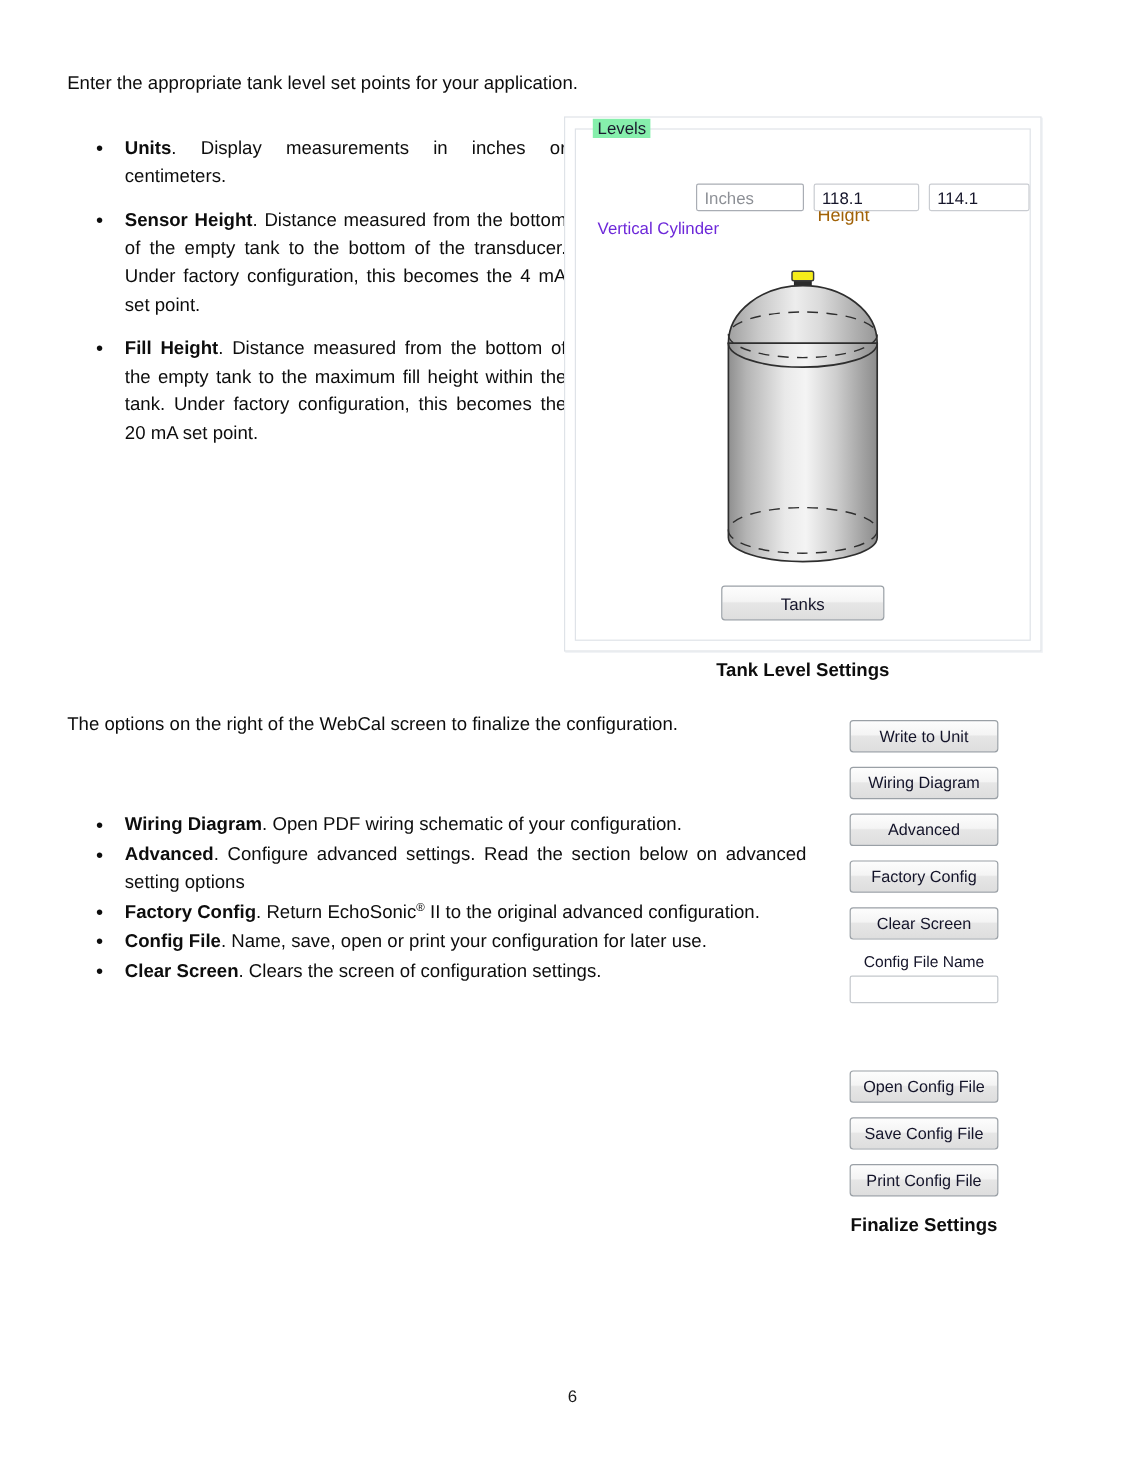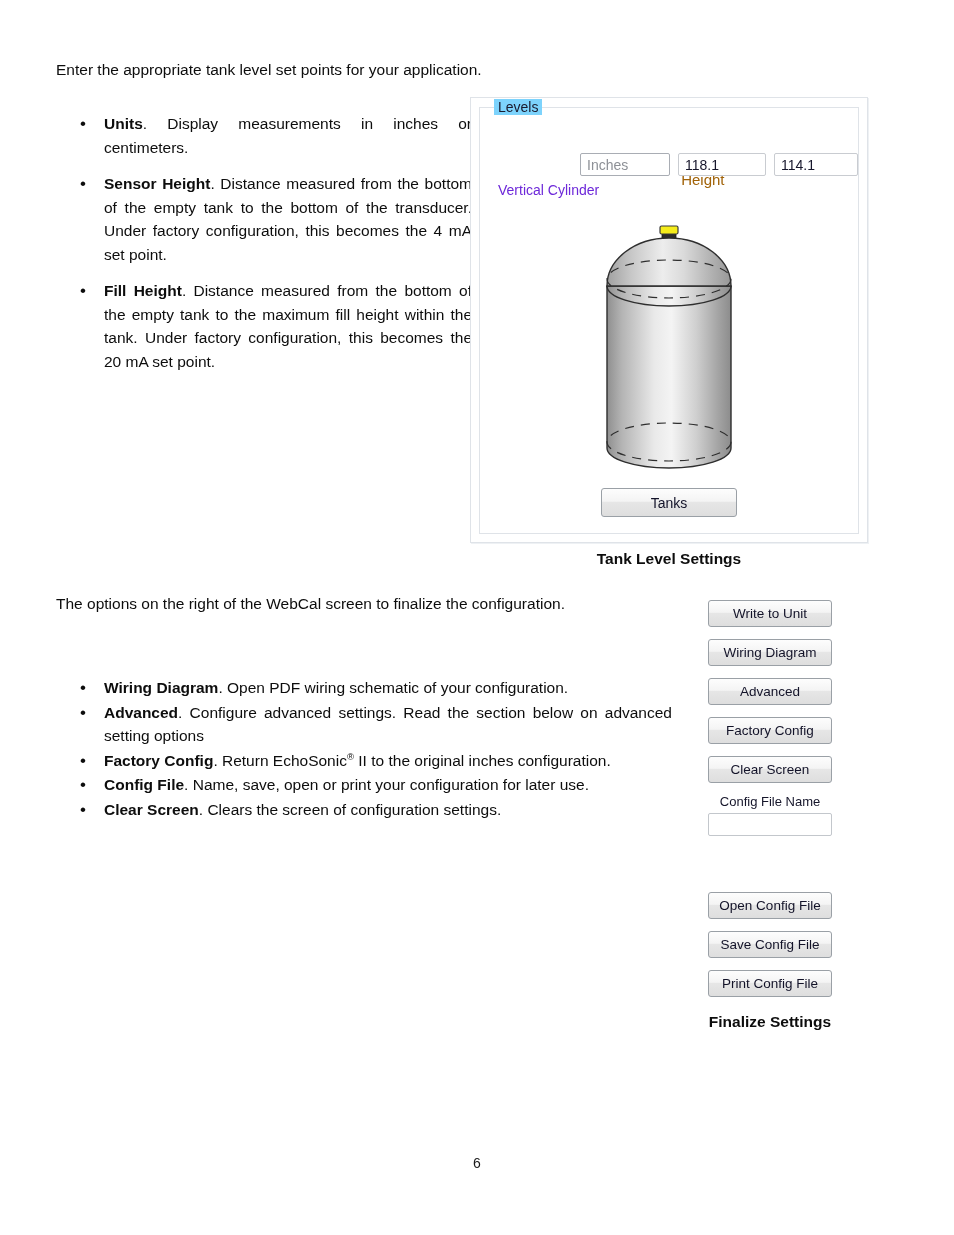--- a/index.html
+++ b/index.html
@@ -95,21 +95,21 @@
     top: 9px;
     right: 8px;
     bottom: 8px;
     border: 1px solid #dfe3e8;
     box-sizing: border-box;
   }
   .fieldset-legend {
     position: absolute;
     left: 14px;
     top: -9px;
-    background: #7dd3fc;
+    background: #86efac;
     padding: 0 4px;
     font-size: 14px;
     color: #1a1a2e;
   }
 
   .lvl-labels {
     position: absolute;
     left: 100px;
     top: 22px;
     width: 280px;
@@ -276,21 +276,21 @@
 <div class="doc-text" id="lower-para">The options on the right of the WebCal screen to finalize the configuration.</div>
 
 <ul class="bullets tight doc-text" id="lower-bullets">
   <li>
     <b>Wiring Diagram</b><span>. Open PDF wiring schematic of your configuration.</span>
   </li>
   <li>
     <b>Advanced</b><span>. Configure advanced settings. Read the section below on advanced setting options</span>
   </li>
   <li>
-    <b>Factory Config</b><span>. Return EchoSonic</span><sup>®</sup><span> II to the original inches configuration.</span>
+    <b>Factory Config</b><span>. Return EchoSonic</span><sup>®</sup><span> II to the original advanced configuration.</span>
   </li>
   <li>
     <b>Config File</b><span>. Name, save, open or print your configuration for later use.</span>
   </li>
   <li>
     <b>Clear Screen</b><span>. Clears the screen of configuration settings.</span>
   </li>
 </ul>
 
 <div id="tank-panel">

